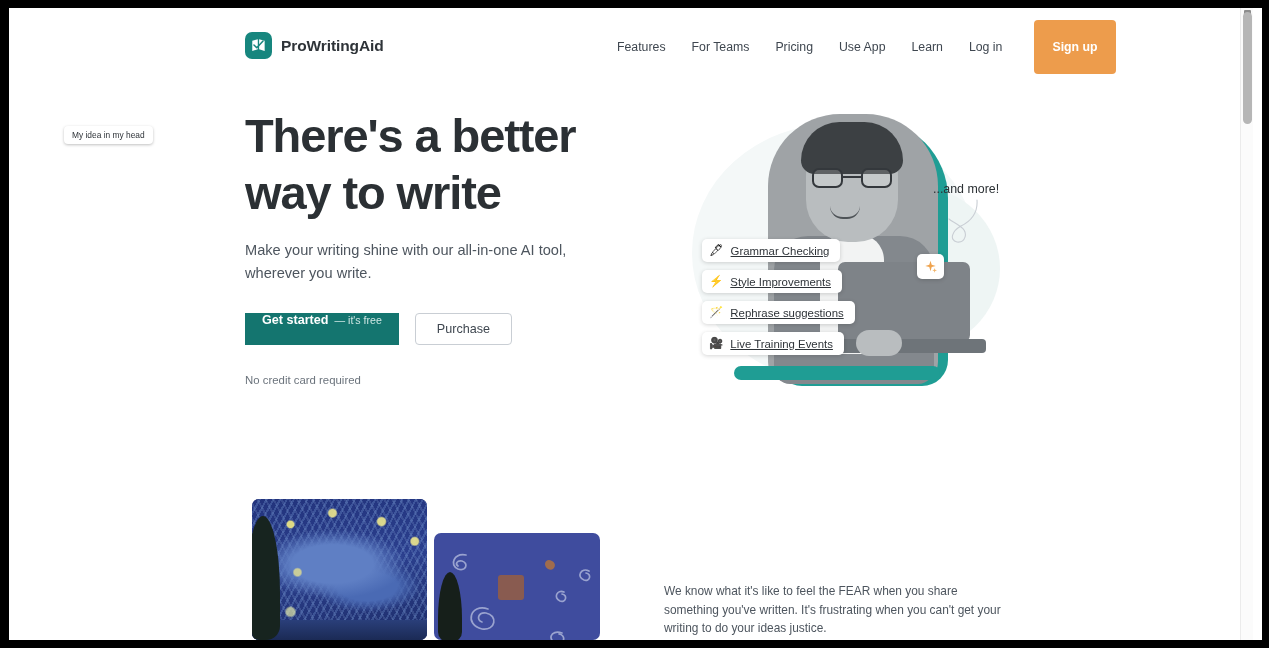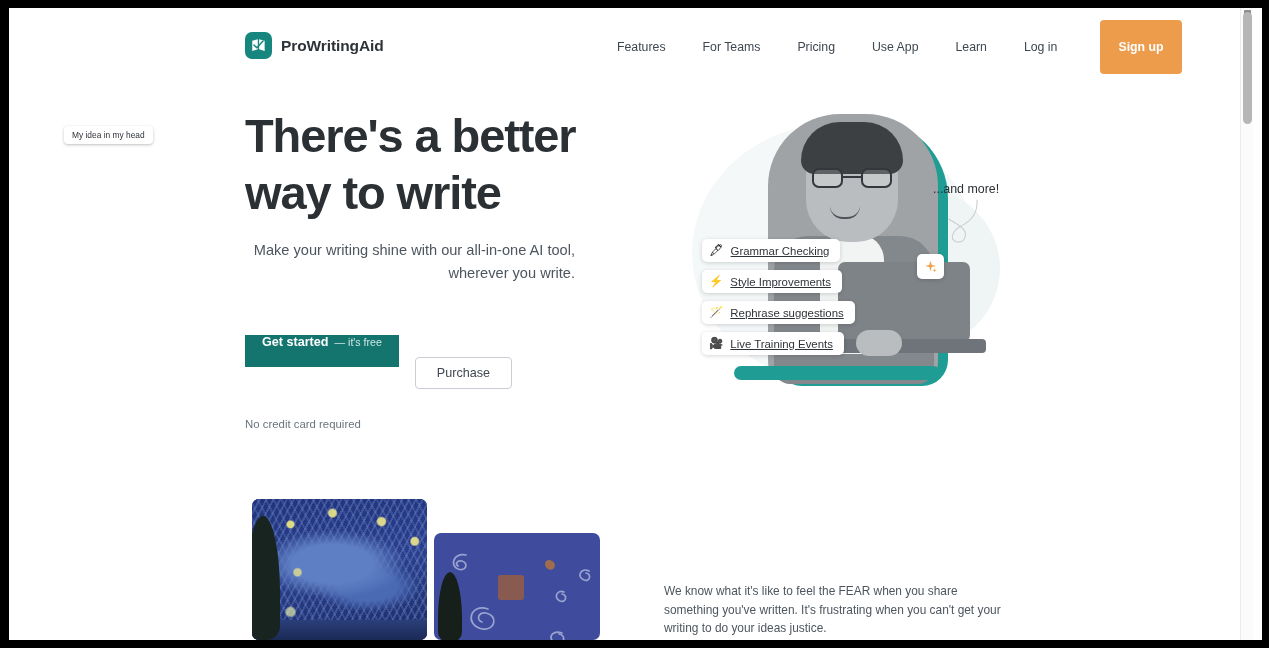--- a/index.html
+++ b/index.html
@@ -66,21 +66,21 @@
     letter-spacing: -0.1px;
     white-space: nowrap;
   }
 
   #main-nav {
     position: absolute;
     left: 597px;
     top: 12px;
     display: flex;
     align-items: center;
-    gap: 15px;
+    gap: 4px;
   }
   .nav-link {
     font-size: 12.3px;
     color: #3f4750;
     padding: 7px 11px;
     white-space: nowrap;
     cursor: pointer;
     text-decoration: none;
   }
   .nav-cta {
@@ -111,21 +111,20 @@
     color: #2b3034;
     letter-spacing: -1.1px;
     white-space: pre-line;
   }
   #hero-sub {
     margin-top: 18px;
     font-size: 14.6px;
     line-height: 23px;
     color: #4d555e;
     width: 330px;
-    text-align: right;
   }
 
   #hero-actions {
     margin-top: 28px;
     display: flex;
     align-items: center;
     gap: 16px;
   }
   .btn-primary {
     background: #14756f;
@@ -148,21 +147,20 @@
   .btn-secondary {
     background: #ffffff;
     border: 1px solid #c9ced4;
     border-radius: 4px;
     height: 32px;
     padding: 0 21px;
     color: #3f4750;
     font-size: 12.6px;
     cursor: pointer;
     font-family: "Liberation Sans", sans-serif;
-    margin-top: 44px;
   }
   #hero-note {
     margin-top: 29px;
     font-size: 11.4px;
     color: #6b737c;
   }
 
   
   #hero-art {
     position: absolute;

